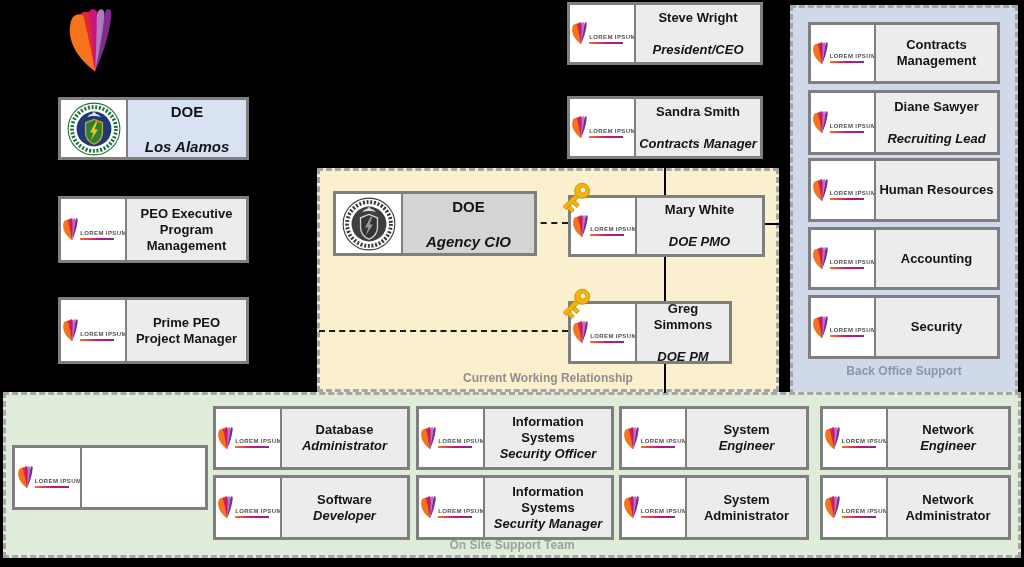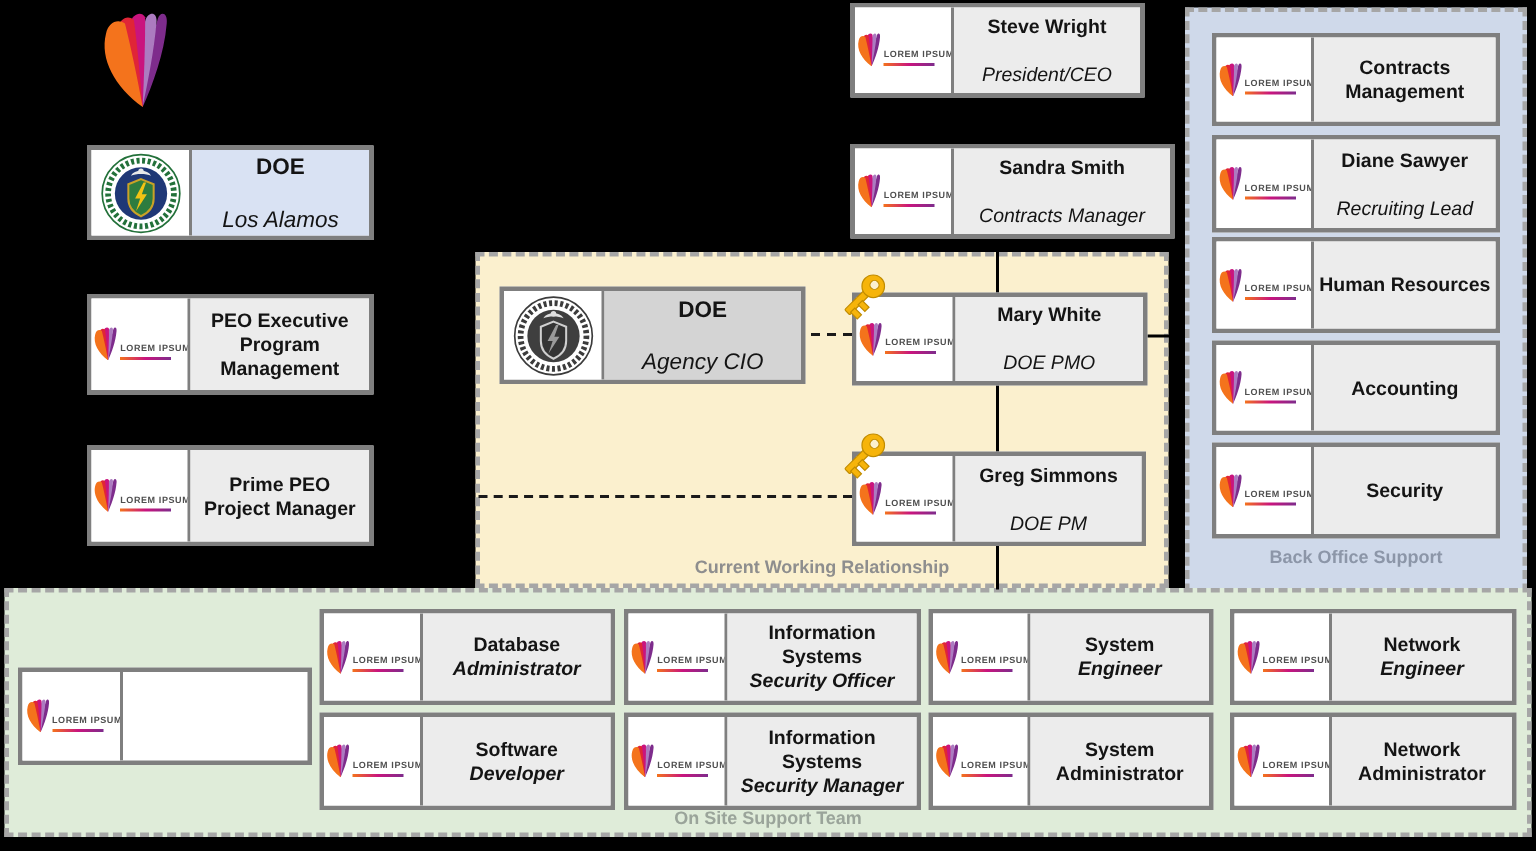--- a/index.html
+++ b/index.html
@@ -25,21 +25,21 @@
 
   
   .org-box{position:absolute;display:flex;background:#fff;border:3px solid #7F7F7F;
            box-sizing:border-box;z-index:30;}
   .logo-area{background:#fff;border-right:2px solid #7F7F7F;display:flex;align-items:center;
              justify-content:center;flex:0 0 auto;box-sizing:border-box;overflow:hidden;}
   .text-area{flex:1 1 auto;display:flex;flex-direction:column;align-items:center;
              justify-content:center;background:#ECECEC;color:#141414;font-weight:700;
              text-align:center;overflow:hidden;}
   .bl{font-size:13px;line-height:16px;}
-  .bl.i{font-style:italic;font-weight:400;margin-top:16px;}
+  .bl.i{font-style:italic;font-weight:700;margin-top:16px;}
   .bl.bi{font-style:italic;font-weight:700;}
   .org-box.large .bl{font-size:15px;line-height:19px;}
 
   
   .lorem-logo{display:flex;align-items:center;}
   .lorem-flame{width:19px;height:31px;margin-right:2px;flex:0 0 auto;}
   .lorem-right{display:flex;flex-direction:column;align-items:flex-start;margin-top:10px;}
   .lorem-brand{font-size:6px;line-height:7px;font-weight:700;color:#4F4F4F;
                letter-spacing:.4px;white-space:nowrap;}
   .lorem-tagline{width:34px;height:2px;margin-top:1px;
@@ -174,21 +174,21 @@
               <div class="lorem-brand">LOREM IPSUM</div>
               <div class="lorem-tagline"></div>
             </div>
           </div>
         </div>
         <div class="text-area">
           <div class="bl">Steve Wright</div>
           <div class="bl i">President/CEO</div>
         </div>
       </div>
-      <div class="org-box" style="left: 567px; top: 96px; width: 216px; height: 63px;">
+      <div class="org-box" style="left: 567px; top: 96px; width: 196px; height: 63px;">
         <div class="logo-area" style="width: 66px;">
           <div class="lorem-logo">
             <svg class="lorem-flame">
               <use href="#sym-flame"></use>
             </svg>
             <div class="lorem-right">
               <div class="lorem-brand">LOREM IPSUM</div>
               <div class="lorem-tagline"></div>
             </div>
           </div>
@@ -219,21 +219,21 @@
               <div class="lorem-brand">LOREM IPSUM</div>
               <div class="lorem-tagline"></div>
             </div>
           </div>
         </div>
         <div class="text-area">
           <div class="bl">Mary White</div>
           <div class="bl i">DOE PMO</div>
         </div>
       </div>
-      <div class="org-box" style="left: 568px; top: 301px; width: 196px; height: 63px;">
+      <div class="org-box" style="left: 568px; top: 301px; width: 164px; height: 63px;">
         <div class="logo-area" style="width: 66px;">
           <div class="lorem-logo">
             <svg class="lorem-flame">
               <use href="#sym-flame"></use>
             </svg>
             <div class="lorem-right">
               <div class="lorem-brand">LOREM IPSUM</div>
               <div class="lorem-tagline"></div>
             </div>
           </div>

